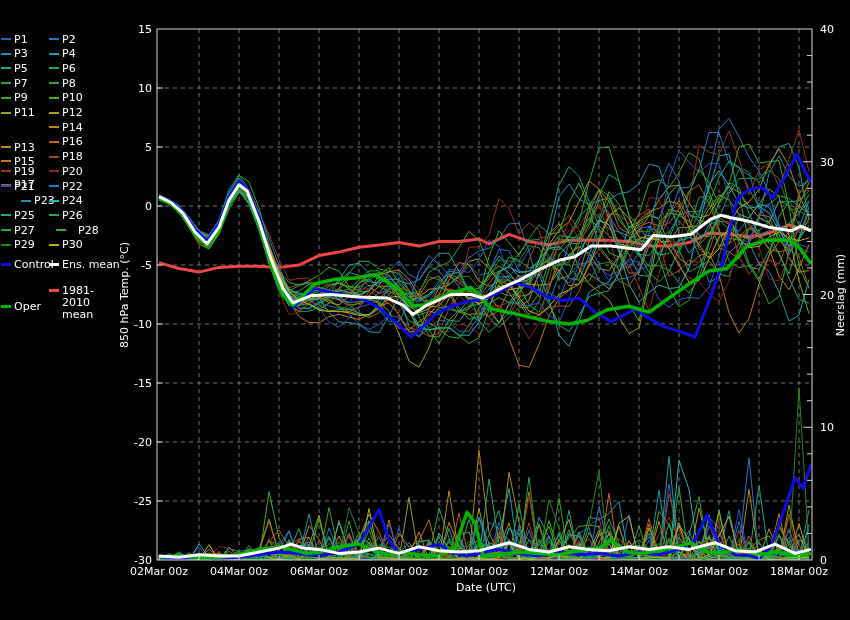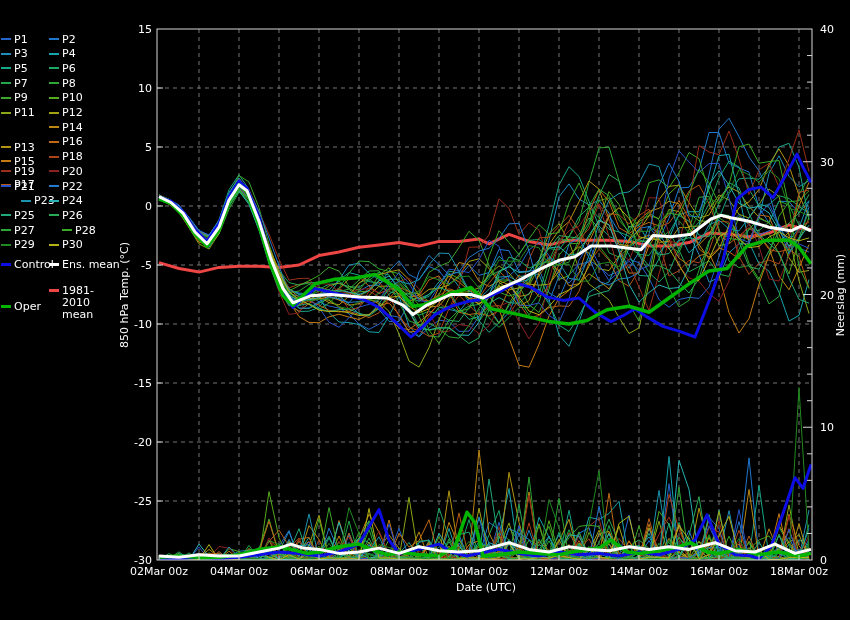--- a/index.html
+++ b/index.html
@@ -295,21 +295,21 @@
         <span>P25</span>
       </div>
       <div class="lg-item" style="left: 49px; top: 208.4px; justify-content: flex-end;">
         <span class="sw" style="height: 2px; background: rgb(40, 169, 84);"></span>
         <span>P26</span>
       </div>
       <div class="lg-item" style="left: 1px; top: 223.1px;">
         <span class="sw" style="height: 2px; background: rgb(46, 166, 54);"></span>
         <span>P27</span>
       </div>
-      <div class="lg-item" style="left: 62px; top: 223.1px;">
+      <div class="lg-item" style="left: 56px; top: 223.1px; gap: 9px;">
         <span class="sw" style="height: 2px; background: rgb(59, 168, 39);"></span>
         <span>P28</span>
       </div>
       <div class="lg-item" style="left: 1px; top: 237.8px;">
         <span class="sw" style="height: 2px; background: rgb(32, 137, 31);"></span>
         <span>P29</span>
       </div>
       <div class="lg-item" style="left: 49px; top: 237.8px;">
         <span class="sw" style="height: 2px; background: rgb(179, 179, 21);"></span>
         <span>P30</span>

